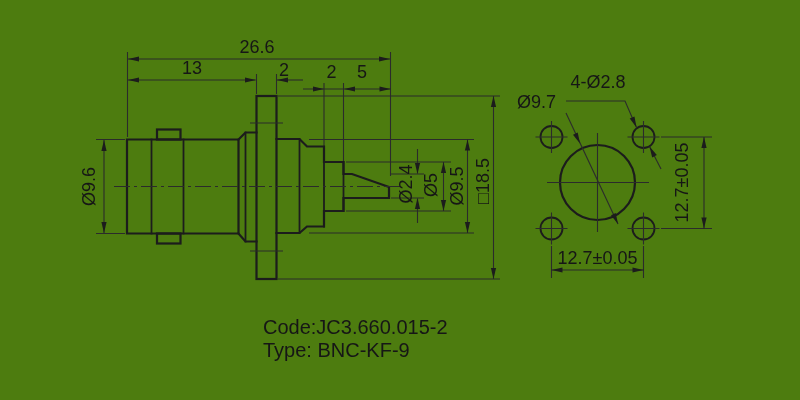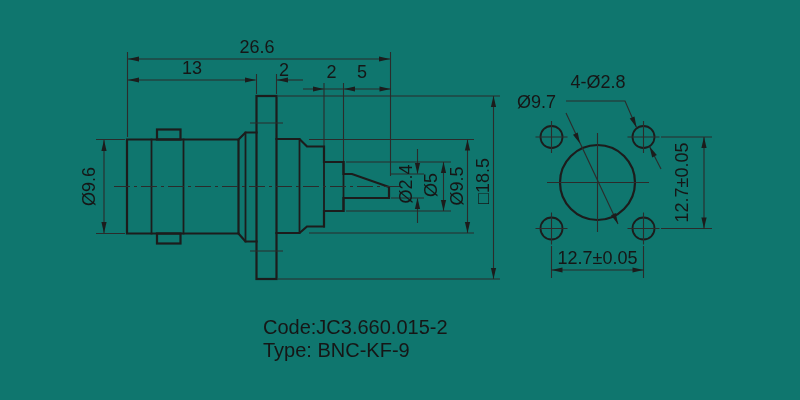--- a/index.html
+++ b/index.html
@@ -1,16 +1,16 @@
 <!DOCTYPE html>
 <html><head>
 <meta charset="utf-8">
 <style>
   html,body{margin:0;padding:0;background:#fff;}
-  .canvas{position:relative;width:800px;height:400px;background:#0f766e;overflow:hidden;}
+  .canvas{position:relative;width:800px;height:400px;background:#4d7c0f;overflow:hidden;}
   svg text{font-family:"Liberation Sans","DejaVu Sans",sans-serif;fill:#161616;}
   .dim{font-size:18px;}
   .code{font-size:20px;}
   .o2{stroke:#1c1c1c;stroke-width:2.2;fill:none;stroke-linejoin:miter;stroke-linecap:square;}
   .o1{stroke:#1c1c1c;stroke-width:1.8;fill:none;stroke-linecap:square;}
   .d{stroke:#2b2b2b;stroke-width:1.1;fill:none;stroke-linecap:butt;}
   .cl{stroke:#2b2b2b;stroke-width:1.1;fill:none;stroke-dasharray:16 4 3 4;}
   .ah{fill:#1c1c1c;stroke:none;}
   .mid{text-anchor:middle;}
   .cen{text-anchor:middle;dominant-baseline:central;}

